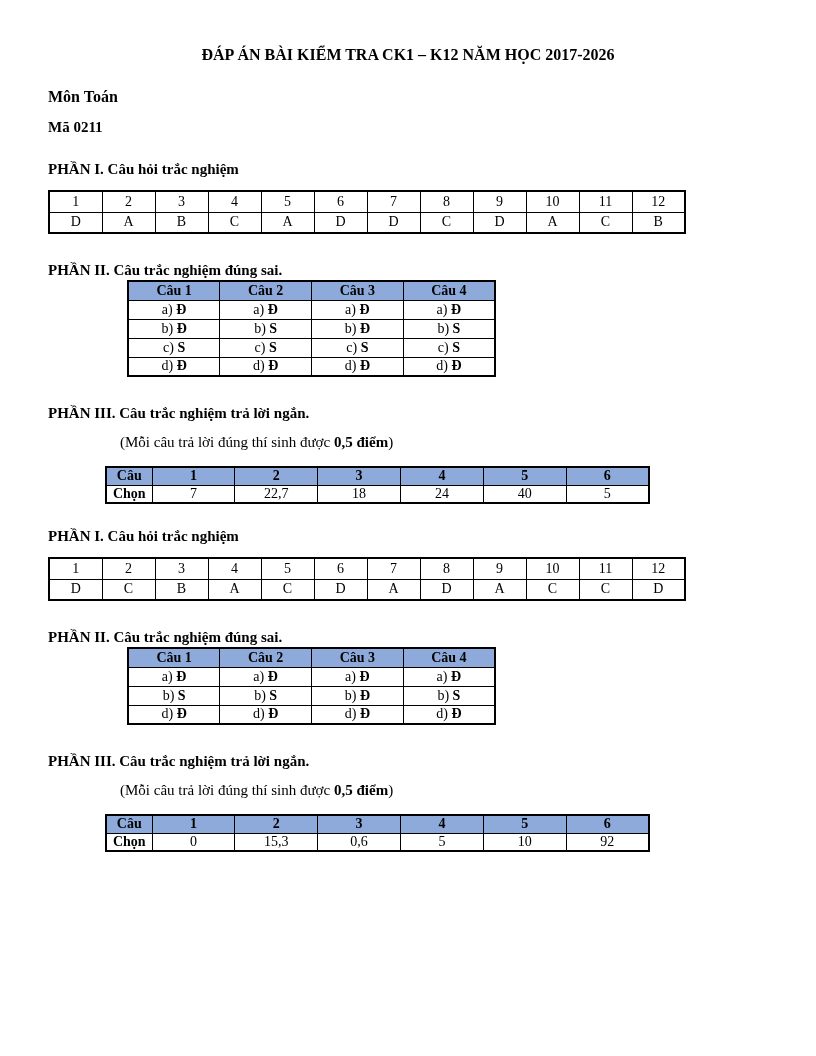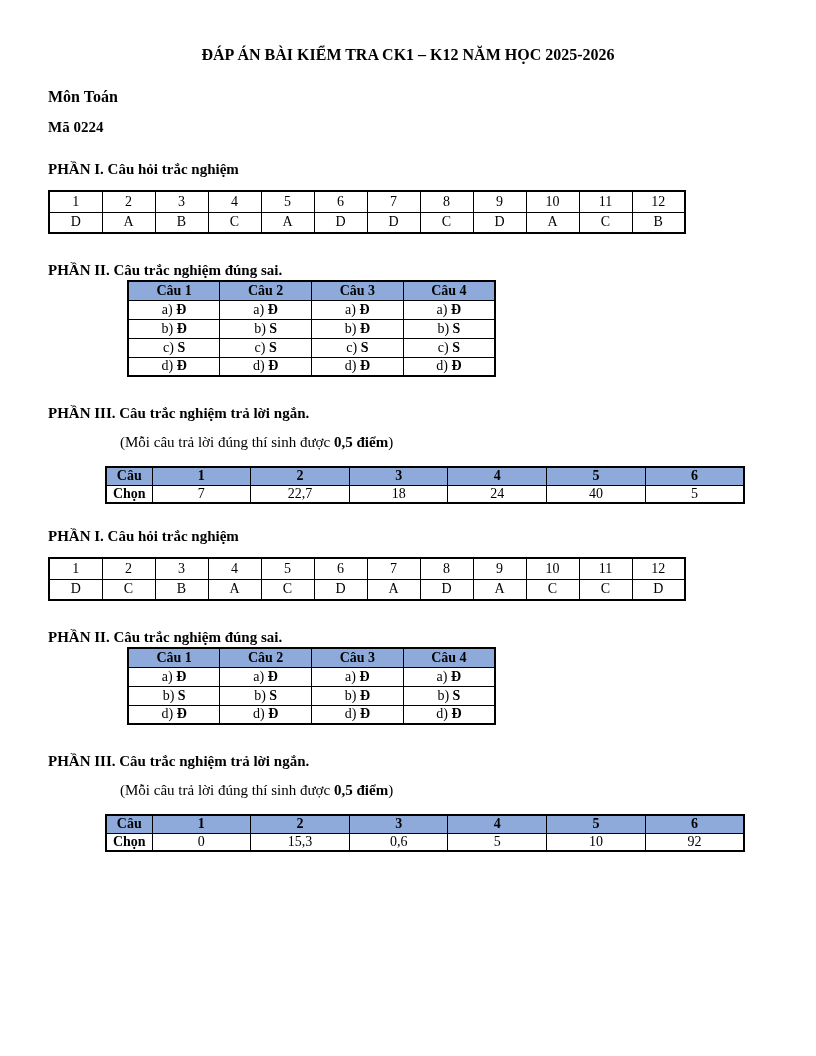--- a/index.html
+++ b/index.html
@@ -27,34 +27,34 @@
   table.t td { border: 1px solid #000; text-align: center; vertical-align: middle;
                font-size: 14px; line-height: 16px; padding: 0; overflow: hidden; }
   table.t td.hd { font-weight: bold; }
 
   .t1 { width: 638px; margin-top: 11px; }
   .t1 td { height: 21px; }
 
   .t2 { width: 369px; margin-left: 79px; }
   .t2 td { height: 19px; }
 
-  .t3 { width: 640px; margin-left: 57px; margin-top: 14px; }
+  .t3 { width: 545px; margin-left: 57px; margin-top: 14px; }
   .t3 td { height: 18px; }
   .t3 td.c0 { width: 46px; }
 </style>
 </head>
 <body>
 
 <div class="page">
 
-  <div class="title">ĐÁP ÁN BÀI KIỂM TRA CK1 – K12 NĂM HỌC 2025-2026</div>
+  <div class="title">ĐÁP ÁN BÀI KIỂM TRA CK1 – K12 NĂM HỌC 2017-2026</div>
   <div class="subtitle">Môn Toán</div>
 
   <section class="exam">
-    <div class="code">Mã 0224</div>
+    <div class="code">Mã 0211</div>
 
     <div class="heading">PHẦN I. Câu hỏi trắc nghiệm</div>
     <table class="t t1">
         <tbody>
           <tr>
             <td>1</td>
             <td>2</td>
             <td>3</td>
             <td>4</td>
             <td>5</td>

